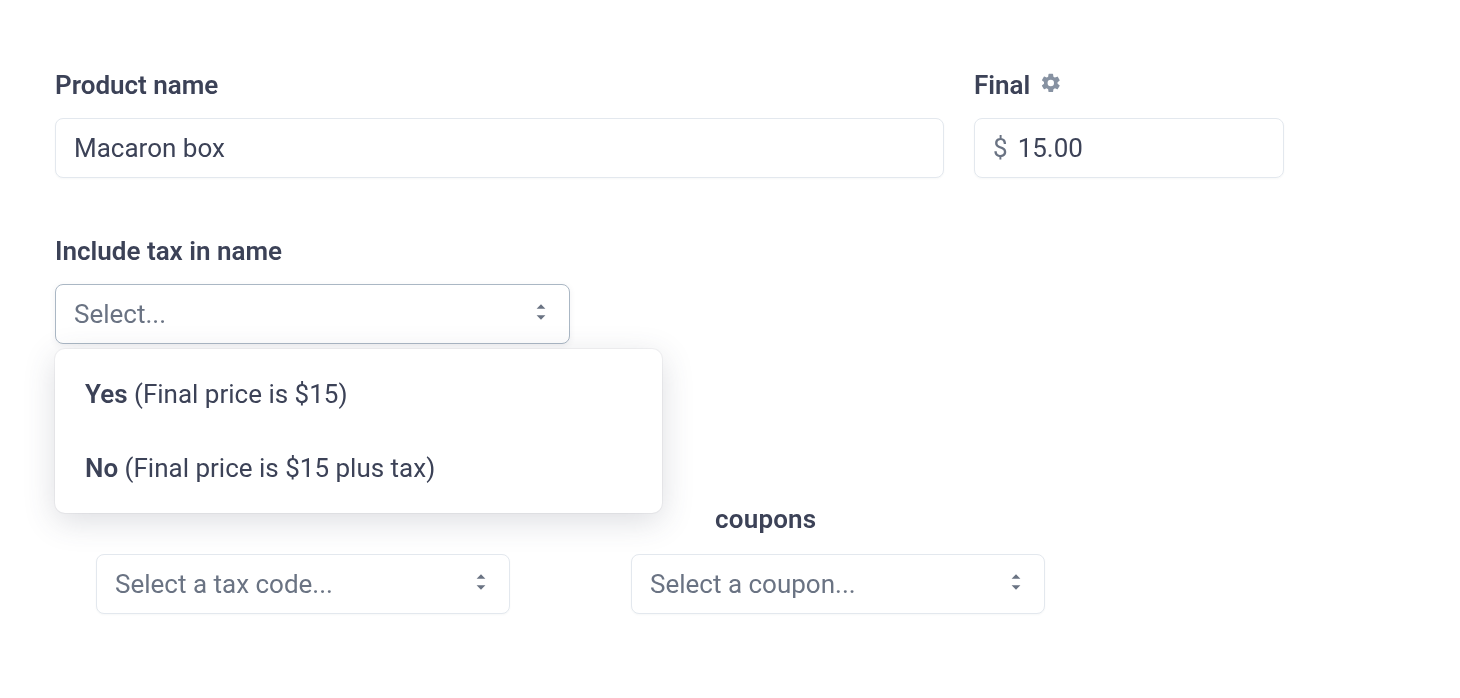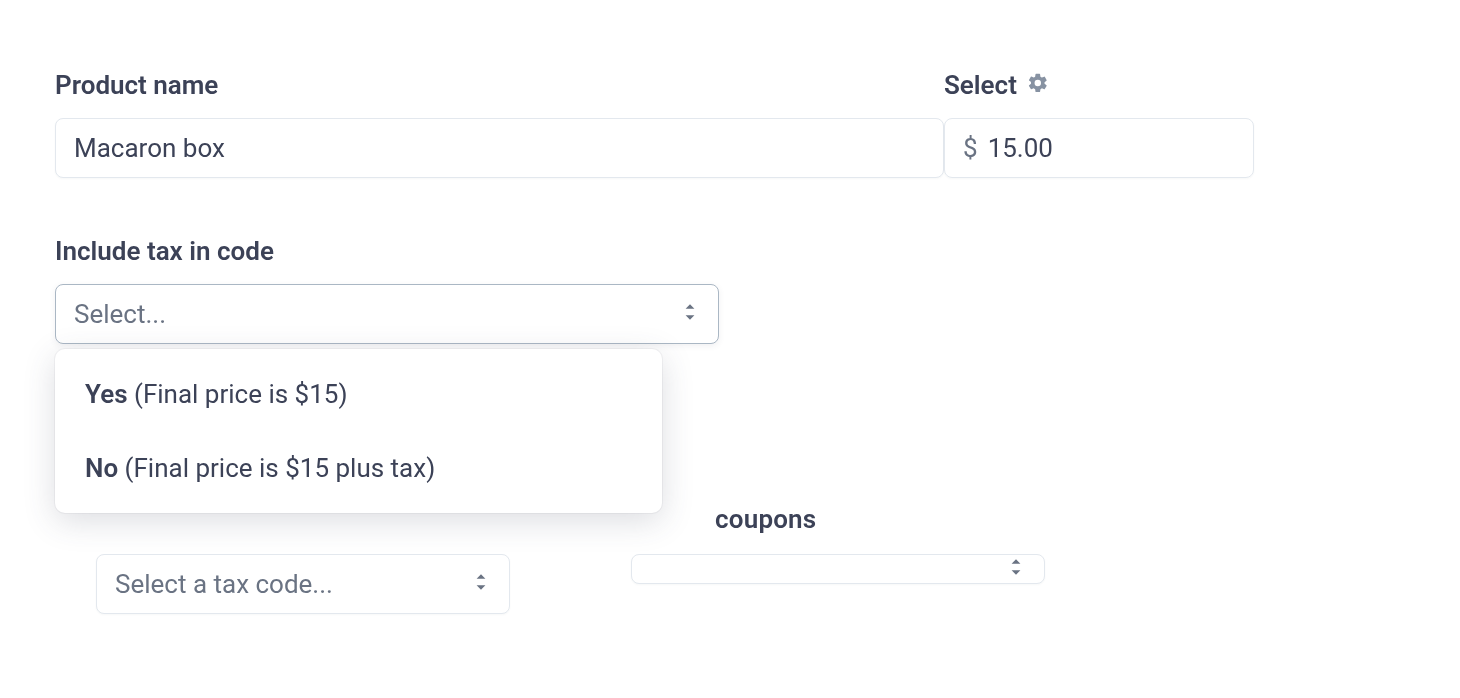--- a/index.html
+++ b/index.html
@@ -3,21 +3,21 @@
   <meta charset="utf-8">
   <style>
     * { box-sizing: border-box; margin: 0; padding: 0; }
     body {
       font-family: -apple-system, BlinkMacSystemFont, "Segoe UI", Roboto, sans-serif;
       background: #ffffff;
       padding: 70px 55px;
       font-size: 26px;
       color: #3c4257;
     }
-    .row { display: flex; }
+    .row { display: flex; gap: 30px; }
     .field-group { display: flex; flex-direction: column; gap: 18px; }
     .label-row { display: flex; align-items: center; gap: 10px; }
     label { font-weight: 600; color: #3c4257; font-size: 26px; }
     input[type="text"] {
       border: 1px solid #e3e8ee;
       border-radius: 8px;
       padding: 14px 18px;
       font-size: 26px;
       color: #3c4257;
       font-family: inherit;
@@ -43,21 +43,21 @@
       background: #fff;
       cursor: pointer;
       display: flex;
       align-items: center;
       justify-content: space-between;
       box-shadow: 0 1px 2px rgba(60,66,87,0.04);
       width: 100%;
     }
     .select-box.focused { border-color: #aab7c4; box-shadow: 0 2px 6px rgba(60,66,87,0.08); }
     .sort-icon { position: absolute; right: 20px; top: 50%; transform: translateY(-50%); color: #6a7383; pointer-events: none; }
-    .tax-select { width: 664px; }
+    .tax-select { width: 515px; }
     
     .dropdown {
       position: absolute;
       top: calc(100% + 5px);
       left: 0;
       width: 607px;
       background: #fff;
       border-radius: 10px;
       box-shadow: 0 8px 32px rgba(60,66,87,0.18), 0 0 0 1px rgba(60,66,87,0.05);
       padding: 8px 4px;
@@ -84,37 +84,37 @@
   <div class="field-group product-name-field">
     <div class="label-row">
       <label>Product name</label>
     </div>
     <input type="text" value="Macaron box" style="">
   </div>
 
 
   <div class="field-group price-field">
     <div class="label-row">
-      <label>Select</label>
+      <label>Final</label>
       <span class="gear-icon">
         <svg width="22" height="22" viewBox="0 0 24 24" fill="currentColor">
             <path d="M19.14,12.94a7.07,7.07,0,0,0,.05-.94,7.07,7.07,0,0,0-.05-.94l2.11-1.65a.5.5,0,0,0,.12-.65l-2-3.46a.5.5,0,0,0-.61-.22l-2.49,1a7,7,0,0,0-1.62-.94l-.38-2.65A.5.5,0,0,0,13.77,2H9.77a.5.5,0,0,0-.5.42L8.89,5.07a7,7,0,0,0-1.62.94l-2.49-1a.5.5,0,0,0-.61.22l-2,3.46a.5.5,0,0,0,.12.65L4.4,11a7.07,7.07,0,0,0-.05.94,7.07,7.07,0,0,0,.05.94L2.29,14.53a.5.5,0,0,0-.12.65l2,3.46a.5.5,0,0,0,.61.22l2.49-1a7,7,0,0,0,1.62.94l.38,2.65a.5.5,0,0,0,.5.42h4a.5.5,0,0,0,.5-.42l.38-2.65a7,7,0,0,0,1.62-.94l2.49,1a.5.5,0,0,0,.61-.22l2-3.46a.5.5,0,0,0-.12-.65ZM11.77,15.5A3.5,3.5,0,1,1,15.27,12,3.5,3.5,0,0,1,11.77,15.5Z"></path>
           </svg>
       </span>
     </div>
     <div class="price-input">
       <span class="price-currency">$</span>
       <input type="text" value="15.00" style="">
     </div>
   </div>
 </div>
 
 <div class="section">
   <div class="field-group">
-    <label>Include tax in code</label>
+    <label>Include tax in name</label>
     <div class="select-wrapper tax-select">
       <div class="select-box focused">
         <span>Select...</span>
         <span class="sort-icon">
           <svg width="18" height="22" viewBox="0 0 16 20" fill="currentColor">
               <path d="M4 7l4-4 4 4H4zm0 6h8l-4 4-4-4z"></path>
             </svg>
         </span>
       </div>
       <div class="dropdown">
@@ -140,20 +140,21 @@
               <path d="M4 7l4-4 4 4H4zm0 6h8l-4 4-4-4z"></path>
             </svg>
         </span>
       </div>
     </div>
   </div>
 
   <div class="bottom-group">
     <div class="select-wrapper coupon-select">
       <div class="select-box">
+        <span>Select a coupon...</span>
         <span class="sort-icon">
           <svg width="18" height="22" viewBox="0 0 16 20" fill="currentColor">
               <path d="M4 7l4-4 4 4H4zm0 6h8l-4 4-4-4z"></path>
             </svg>
         </span>
       </div>
     </div>
   </div>
 </div>
 

